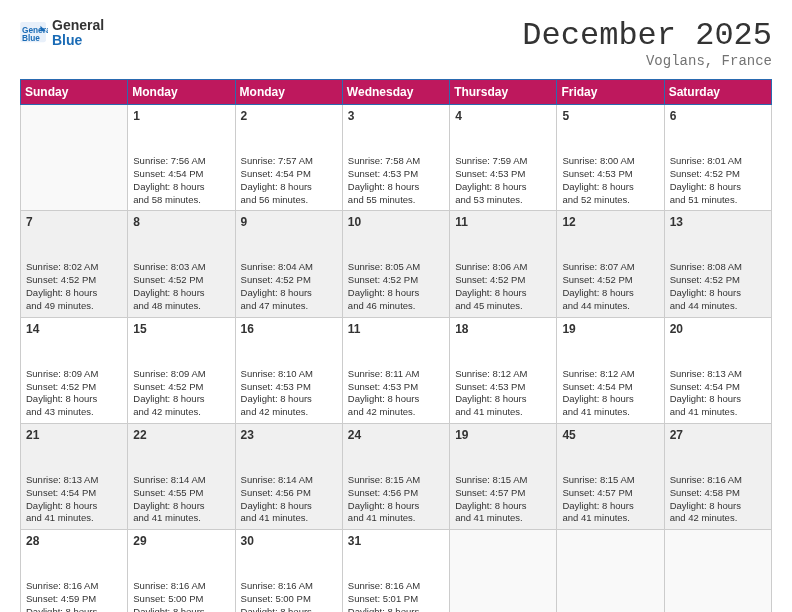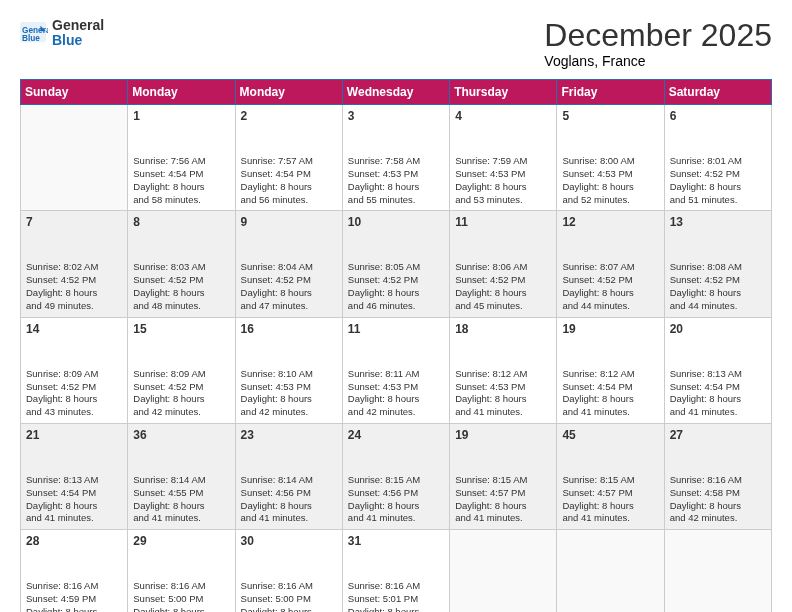--- a/index.html
+++ b/index.html
@@ -26,31 +26,32 @@
     .logo {
       display: flex;
       align-items: center;
       gap: 4px;
     }
     .logo-icon {
       width: 28px;
       height: 22px;
     }
     .title-block {
-      text-align: left;
+      text-align: right;
+      font-family: Liberation Mono, monospace;
     }
     .month-title {
       font-size: 32px;
       font-weight: normal;
       color: #333;
       line-height: 1.1;
     }
     .location {
       font-size: 14px;
-      color: #000000;
+      color: #737373;
     }
     .calendar {
       flex: 1;
       border: 1px solid #ccc;
       border-collapse: collapse;
       width: 100%;
       table-layout: fixed;
     }
     .calendar th {
       background: #be185d;
@@ -213,21 +214,21 @@
             <span class="day-num">20</span>
             <div class="day-info">Sunrise: 8:13 AM<br>Sunset: 4:54 PM<br>Daylight: 8 hours<br>and 41 minutes.</div>
           </td>
         </tr>
         <tr class="row-shade">
           <td>
             <span class="day-num">21</span>
             <div class="day-info">Sunrise: 8:13 AM<br>Sunset: 4:54 PM<br>Daylight: 8 hours<br>and 41 minutes.</div>
           </td>
           <td>
-            <span class="day-num">36</span>
+            <span class="day-num">22</span>
             <div class="day-info">Sunrise: 8:14 AM<br>Sunset: 4:55 PM<br>Daylight: 8 hours<br>and 41 minutes.</div>
           </td>
           <td>
             <span class="day-num">23</span>
             <div class="day-info">Sunrise: 8:14 AM<br>Sunset: 4:56 PM<br>Daylight: 8 hours<br>and 41 minutes.</div>
           </td>
           <td>
             <span class="day-num">24</span>
             <div class="day-info">Sunrise: 8:15 AM<br>Sunset: 4:56 PM<br>Daylight: 8 hours<br>and 41 minutes.</div>
           </td>

